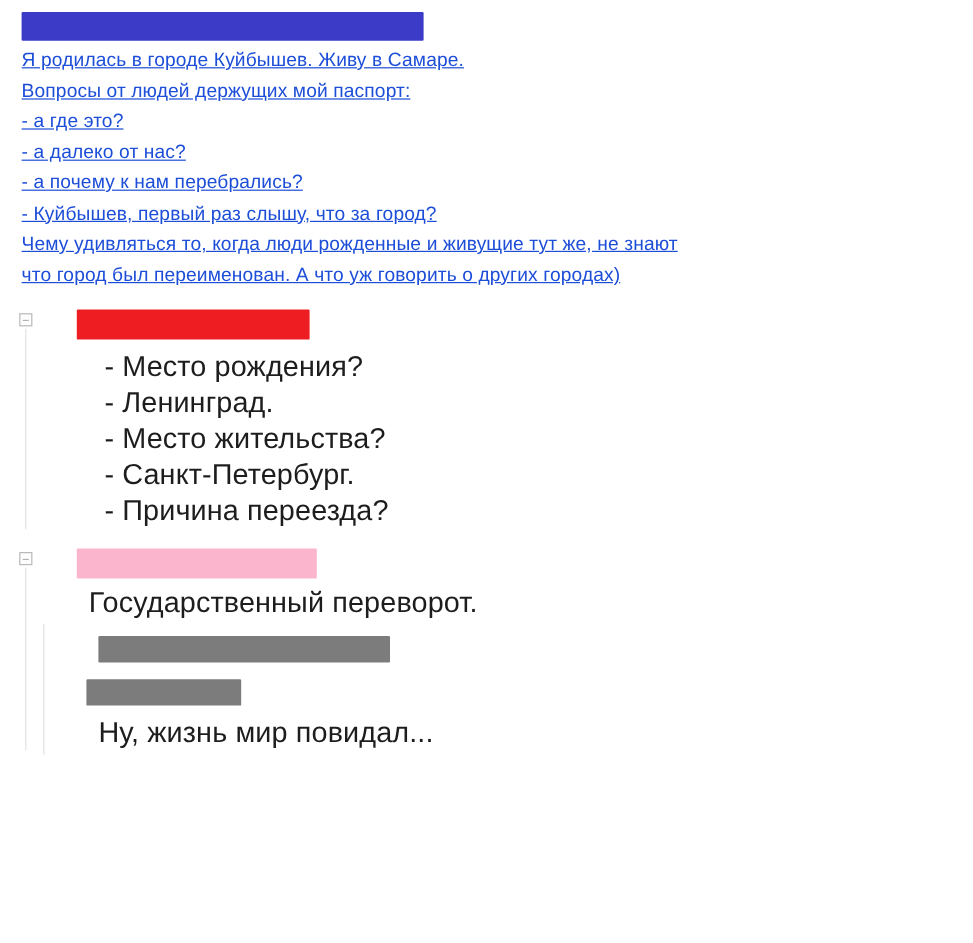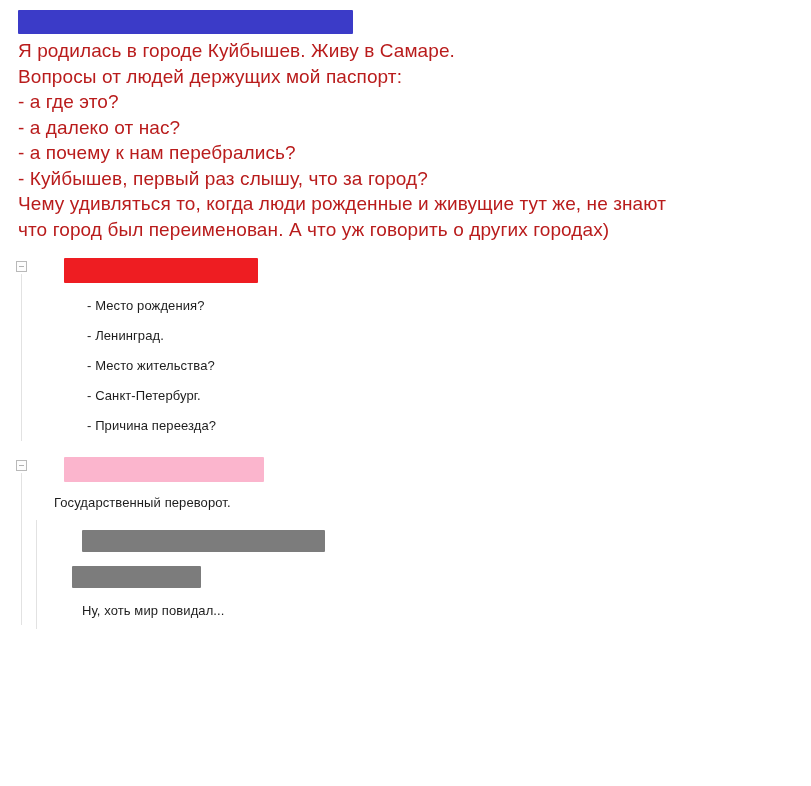--- a/index.html
+++ b/index.html
@@ -29,26 +29,27 @@
     display: block;
     height: 24px;
     border-radius: 1px;
   }
   .redaction.blue {
     background: #3b3bc8;
     width: 335px;
     margin: 10px 0 4px 18px;
   }
   .root-body {
-    font-size: 19px;
+    font-size: 16px;
     line-height: 25.5px;
-    color: #b91c1c;
+    color: #1d4ed8;
     margin: 0 10px 0 18px;
     white-space: pre-wrap;
     letter-spacing: 0.1px;
+    text-decoration: underline;
   }
 
   
   .thread {
     position: relative;
     margin-top: 16px;
   }
   .collapse-box {
     position: absolute;
     left: 16px;
@@ -93,30 +94,30 @@
     height: 22px;
     margin: 0 0 8px 22px;
   }
   .redaction.gray2 {
     background: #7c7c7c;
     width: 129px;
     height: 22px;
     margin: 0 0 8px 12px;
   }
   .comment-body {
-    font-size: 13px;
+    font-size: 24px;
     line-height: 30px;
     color: #1d1d1d;
     white-space: pre-wrap;
     margin: 0 10px 0 45px;
     letter-spacing: 0.1px;
   }
   .comment-body.tight {
     line-height: 26px;
-    margin-left: 12px;
+    margin-left: 32px;
   }
   .sub-thread {
     position: relative;
     margin-top: 14px;
     margin-left: 18px;
   }
   .sub-thread .sub-line {
     position: absolute;
     left: -24px;
     top: -10px;
@@ -171,18 +172,18 @@
       <div class="comment-body tight">Государственный переворот.</div>
 
       <div class="sub-thread">
         <div class="sub-line"></div>
         <span class="redaction gray1"></span>
       </div>
 
       <div class="sub-thread">
         <div class="sub-line"></div>
         <span class="redaction gray2"></span>
-        <div class="comment-body nested2">Ну, хоть мир повидал...</div>
+        <div class="comment-body nested2">Ну, жизнь мир повидал...</div>
       </div>
     </div>
   </div>
 
 </div>
 
 </body></html>

